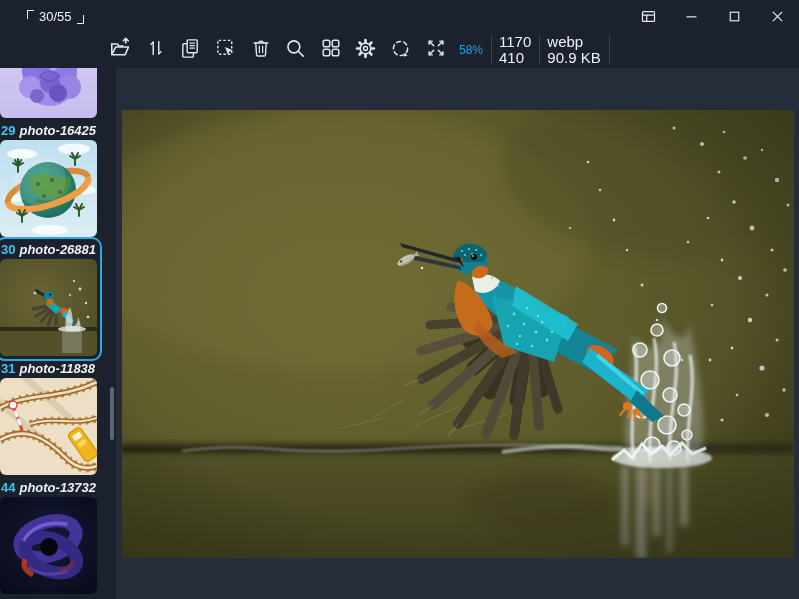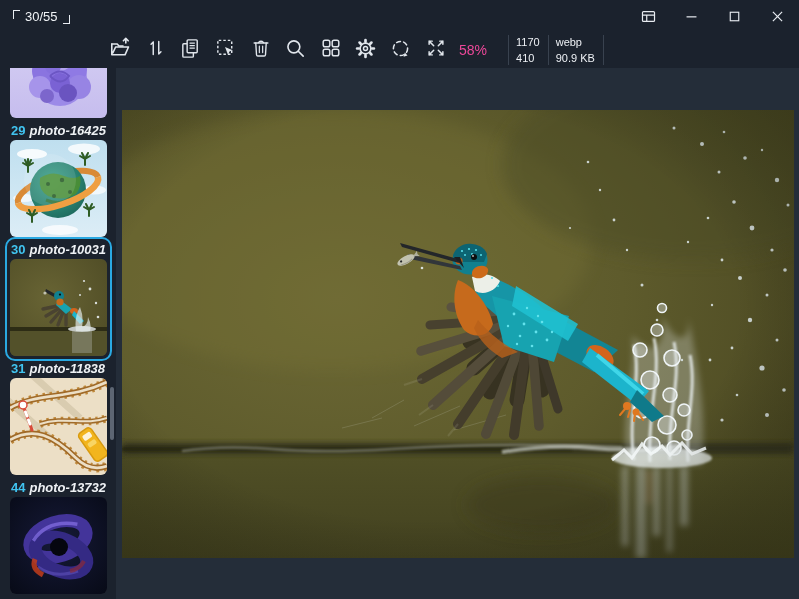--- a/index.html
+++ b/index.html
@@ -2,39 +2,39 @@
 <html><head>
 <meta charset="utf-8">
 <style>
   * { box-sizing: border-box; margin: 0; padding: 0; }
   html,body { width:799px; height:599px; overflow:hidden; }
   body { font-family:"Liberation Sans",sans-serif; background:#10151d; }
   .window { width:799px; height:599px; background:#1b222d; position:relative; display:flex; flex-direction:column; }
 
   
   .titlebar { height:32px; flex:none; display:flex; align-items:center; background:#1b222d; color:#f0f3f6; }
-  .title { display:flex; align-items:center; padding-left:13px; font-size:13px; gap:3px; white-space:nowrap; }
+  .title { display:flex; align-items:center; padding-left:27px; font-size:13px; gap:3px; white-space:nowrap; }
   .bkt { display:inline-block; width:7px; height:9px; }
   .bkt-open { border-left:1.5px solid #e8ecf1; border-top:1.5px solid #e8ecf1; transform:translateY(-2px); margin-right:2px; }
   .bkt-close { border-right:1.5px solid #e8ecf1; border-bottom:1.5px solid #e8ecf1; transform:translateY(3px); margin:0 4px 0 2px; }
   .win-controls { margin-left:auto; display:flex; height:32px; }
   .win-btn { width:43px; height:32px; display:flex; align-items:center; justify-content:center; cursor:default; }
   .win-btn svg { display:block; }
 
   
   .toolbar { height:36px; flex:none; display:flex; align-items:center; padding-left:103px; background:#1b222d; color:#e6eaef; }
   .tb-btn { width:25px; height:26px; margin:0 5px; display:flex; align-items:center; justify-content:center; }
-  .tb-zoom { font-size:14px; margin:0 19px 0 6px; color:#ec4899; }
+  .tb-zoom { font-size:12px; margin:0 6px 0 6px; color:#0ea5e9; }
   .tb-sep { width:1px; height:30px; background:#39424f; margin:0 7px 0 2px; flex:none; }
-  .tb-info { display:flex; flex-direction:column; justify-content:center; font-size:11px; line-height:16px; color:#eef1f5; padding-right:6px; }
+  .tb-info { display:flex; flex-direction:column; justify-content:center; font-size:15px; line-height:16px; color:#eef1f5; padding-right:6px; }
 
   
   .content { flex:1; display:flex; min-height:0; }
   .sidebar { width:116px; flex:none; background:#1b222d; position:relative; overflow:hidden; }
-  .thumb-list { position:absolute; top:-47px; left:10px; width:97px; display:flex; flex-direction:column; gap:3px; }
+  .thumb-list { position:absolute; top:-47px; left:0; width:97px; display:flex; flex-direction:column; gap:3px; }
   .item { position:relative; }
   .item-label { height:19px; display:flex; align-items:center; gap:4px; font-size:13px; white-space:nowrap; overflow:hidden; padding-left:1px; }
   .item-num { color:#41c4f0; font-weight:700; }
   .item-name { color:#eef1f4; font-weight:600;font-style:italic; }
   .thumb { width:97px; height:97px; border-radius:6px; overflow:hidden; background:#2a3038; }
   .thumb svg { display:block; }
   .item.selected::before { content:""; position:absolute; inset:-3px -5px -5px -5px; border:2px solid #2aa9e2; border-radius:10px; pointer-events:none; }
   .sb-thumbtrack { position:absolute; right:2px; top:319px; width:4px; height:53px; background:#5d6673; border-radius:2px; }
 
   .viewer { flex:1; background:#242d39; display:flex; align-items:center; justify-content:center; min-width:0; }
@@ -267,21 +267,21 @@
                     <path d="M0 6 L0 0 M0 0 l-5 -3 M0 0 l5 -3 M0 0 l-3 -6 M0 0 l3 -6"></path>
                   </g>
               </g>
             </svg>
           </div>
         </div>
 
         <div class="item selected">
           <div class="item-label">
               <span class="item-num">30</span>
-              <span class="item-name">photo-10031</span>
+              <span class="item-name">photo-26881</span>
             </div>
           <div class="thumb">
             <svg width="97" height="97" viewBox="0 0 97 97">
               <defs>
                   <radialGradient id="kfTbg" cx="0.4" cy="0.4" r="0.9">
                 <stop offset="0" stop-color="#686434"></stop>
                     <stop offset="1" stop-color="#4b4823"></stop>
                   </radialGradient>
                 </defs>
               <rect width="97" height="97" fill="url(#kfTbg)"></rect>

